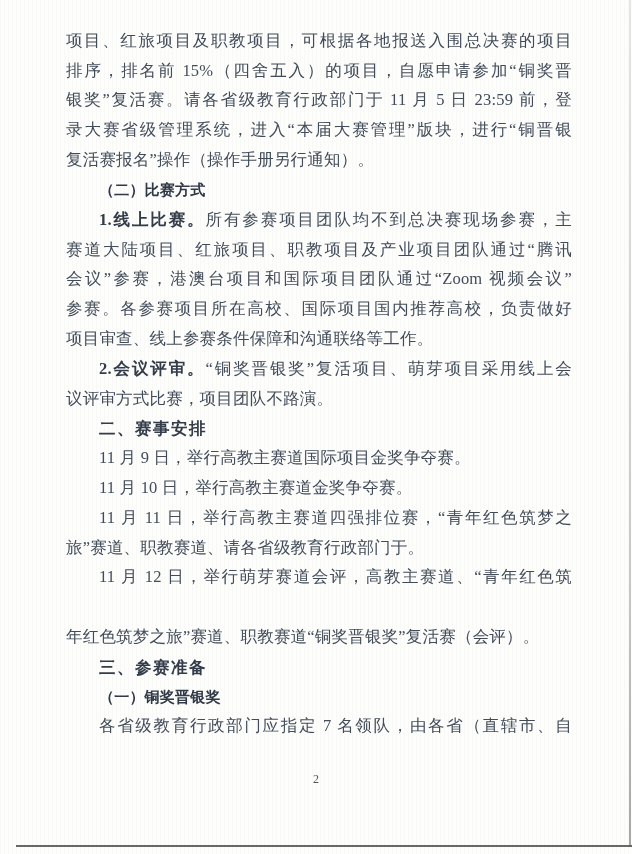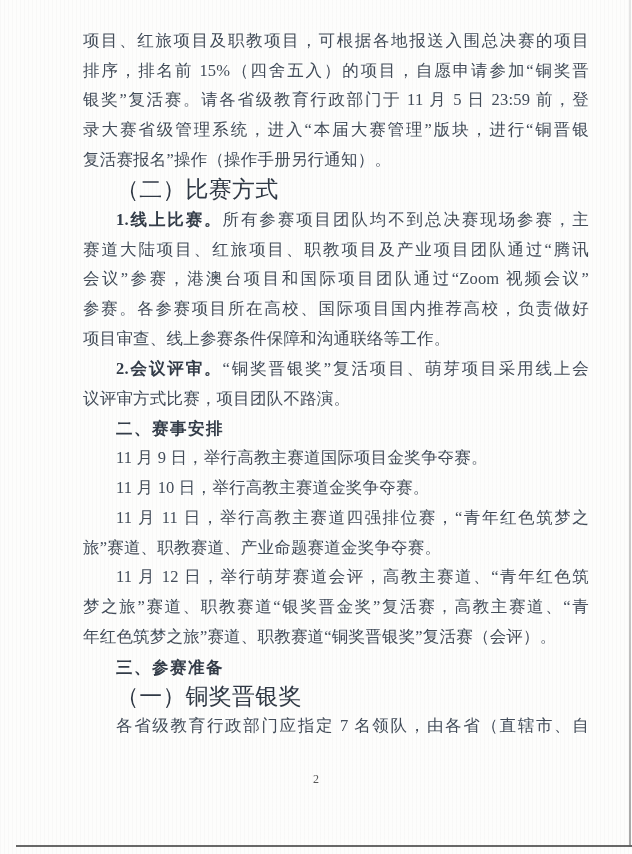--- a/index.html
+++ b/index.html
@@ -17,28 +17,27 @@
   }
   .line {
     position: absolute;
     left: 66px;
     width: 506px;
     height: 30px;
     line-height: 30px;
     font-size: 16.5px;
     letter-spacing: 0.2px;
     white-space: normal;
-    margin-left: 17px;
   }
   .j { text-align: justify; text-align-last: justify; }
   .ind { text-indent: 33px; }
   .hd-kai {
-    font-weight: normal;
+    font-weight: bold;
     color: #303945;
-    font-size: 23px;
+    font-size: 15px;
   }
   .hd-hei {
     font-family: "Liberation Sans", "DejaVu Sans", sans-serif;
     font-weight: bold;
     color: #333c48;
     font-size: 16.5px;
     letter-spacing: 1.5px;
   }
   b.lead { font-weight: bold; color: #333c48; }
   .pagenum {
@@ -89,23 +88,22 @@
   <div class="line" style="top:324px">项目审查、线上参赛条件保障和沟通联络等工作。</div>
 
   <div class="line j ind" style="top:353.8px"><b class="lead">2.会议评审。</b><span>“铜奖晋银奖”复活项目、萌芽项目采用线上会</span></div>
   <div class="line" style="top:383.6px">议评审方式比赛，项目团队不路演。</div>
 
   <div class="line ind hd-hei" style="top:413.4px">二、赛事安排</div>
 
   <div class="line ind" style="top:443.2px">11 月 9 日，举行高教主赛道国际项目金奖争夺赛。</div>
   <div class="line ind" style="top:473px">11 月 10 日，举行高教主赛道金奖争夺赛。</div>
   <div class="line j ind" style="top:502.8px">11 月 11 日，举行高教主赛道四强排位赛，“青年红色筑梦之</div>
-  <div class="line" style="top:532.6px">旅”赛道、职教赛道、产业命题赛道金奖争夺赛。</div>
+  <div class="line" style="top:532.6px">旅”赛道、职教赛道、请各省级教育行政部门于。</div>
   <div class="line j ind" style="top:562.4px">11 月 12 日，举行萌芽赛道会评，高教主赛道、“青年红色筑</div>
-  <div class="line j" style="top:592.2px">梦之旅”赛道、职教赛道“银奖晋金奖”复活赛，高教主赛道、“青</div>
   <div class="line" style="top:622px">年红色筑梦之旅”赛道、职教赛道“铜奖晋银奖”复活赛（会评）。</div>
 
   <div class="line ind hd-hei" style="top:651.8px">三、参赛准备</div>
   <div class="line ind hd-kai" style="top:681.6px">（一）铜奖晋银奖</div>
 
   <div class="line j ind" style="top:711.4px">各省级教育行政部门应指定 7 名领队，由各省（直辖市、自</div>
 
   <div class="pagenum">2</div>
 
   <div class="edge-bottom"></div>

